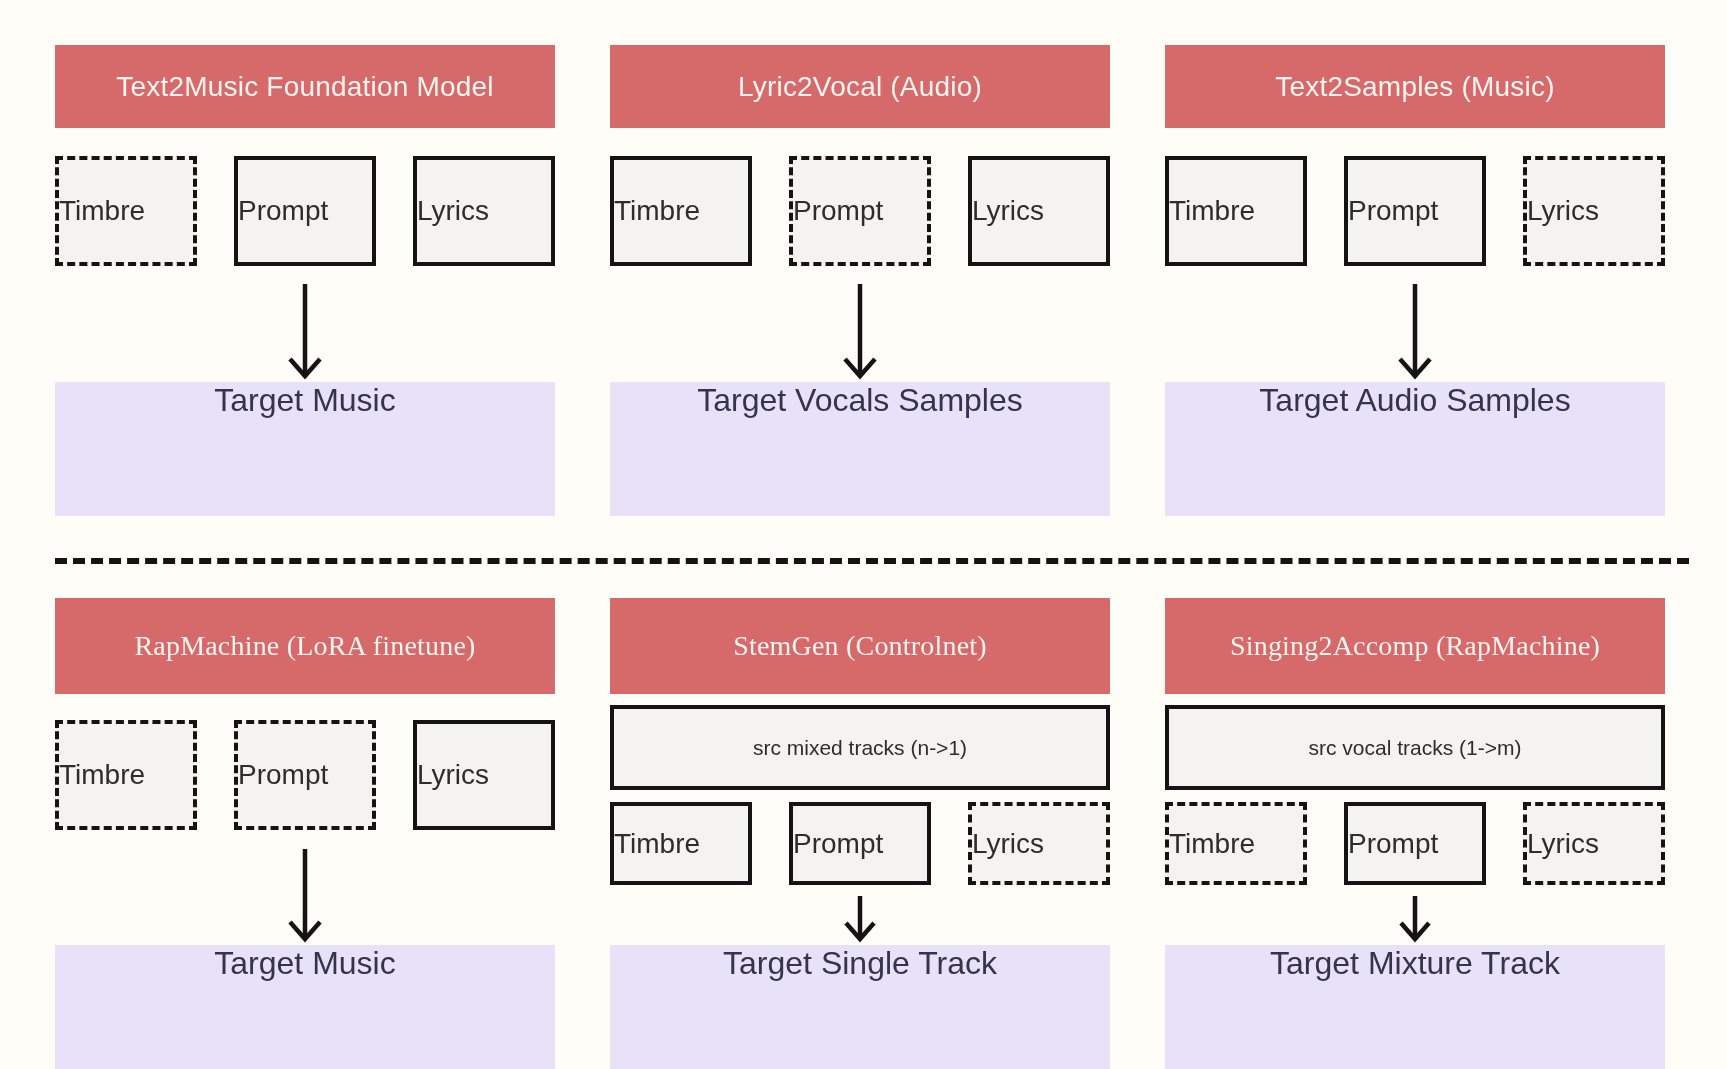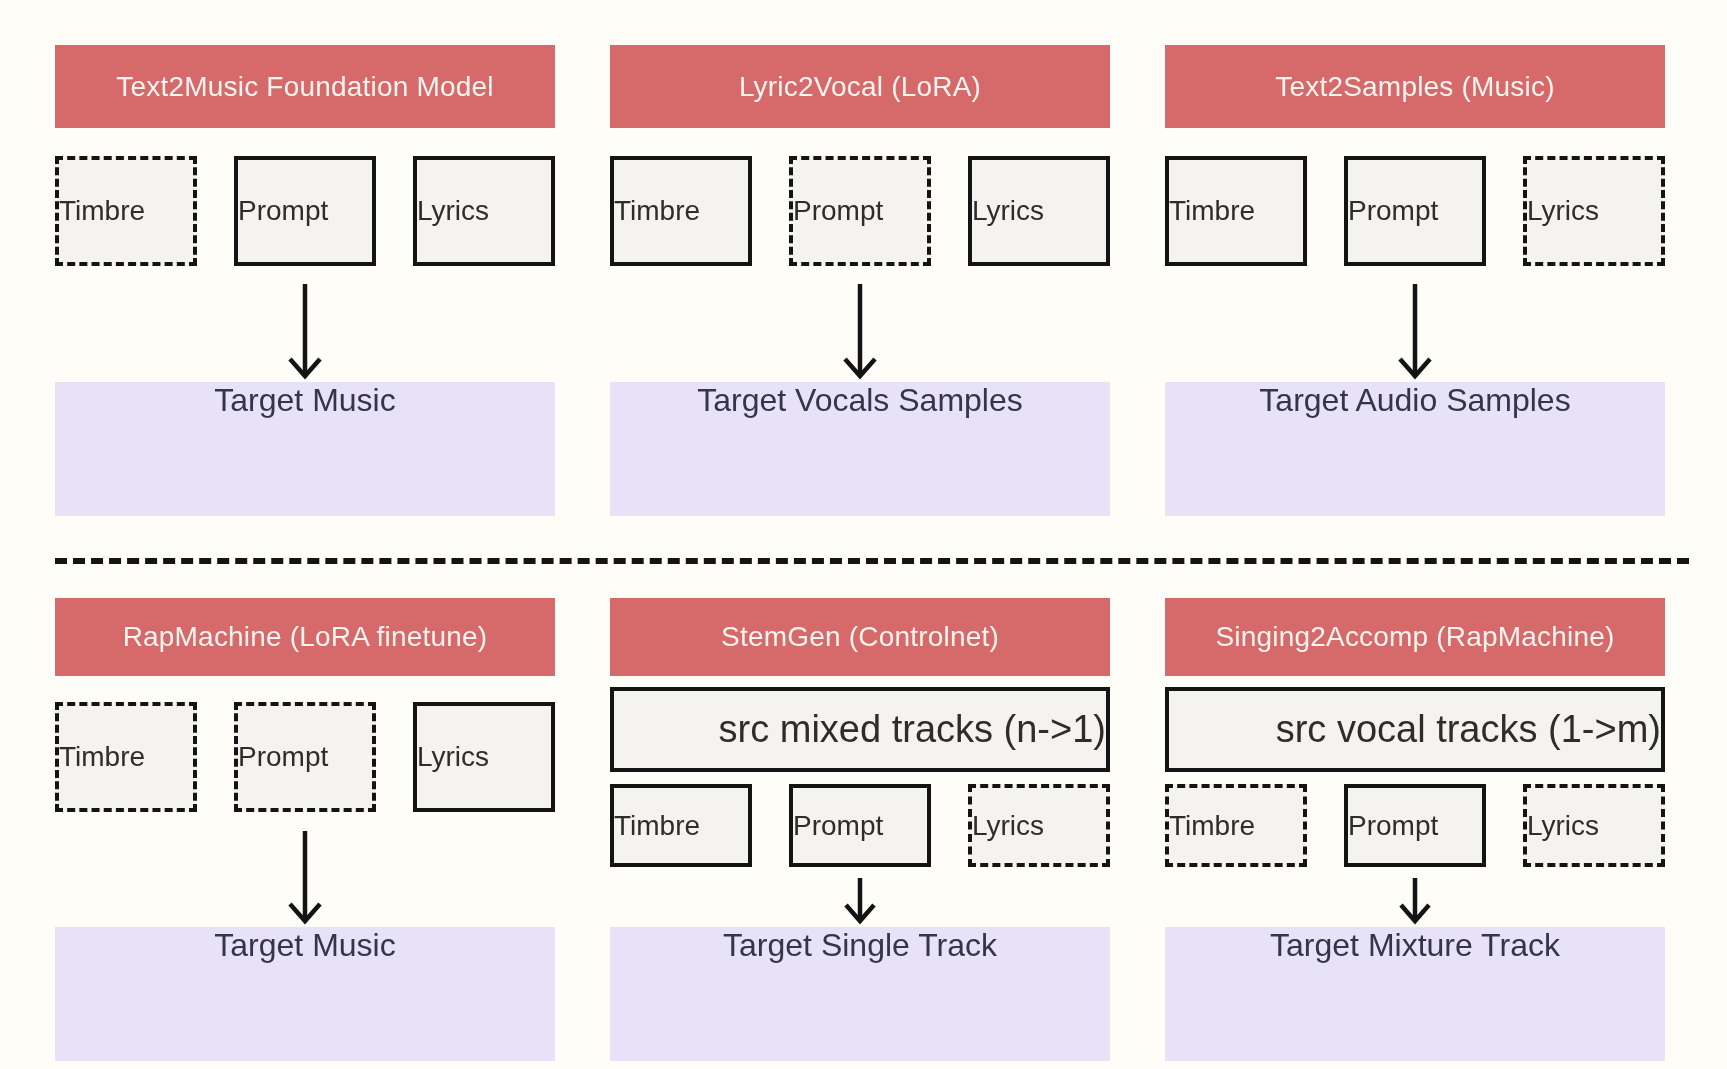--- a/index.html
+++ b/index.html
@@ -32,21 +32,21 @@
   .panel-header {
     height: 83px;
     background: var(--header-bg);
     color: var(--header-text);
     display: flex;
     align-items: center;
     justify-content: center;
     font-size: 28px;
     letter-spacing: 0.2px;
   }
-  .row-bottom .panel-header { height: 78px; }
+  .row-bottom .panel-header { height: 96px; font-family: Liberation Serif, serif; }
   .inputs {
     display: flex;
     justify-content: space-between;
     margin-top: 28px;
   }
   .inputs.compact { margin-top: 12px; }
   .box {
     width: 142px;
     height: 110px;
     background: var(--box-bg);
@@ -60,22 +60,22 @@
   .box-solid { border: 4px solid var(--box-border); }
   .box-dashed { border: 4px dashed var(--box-border); }
   .src-box {
     margin-top: 11px;
     height: 85px;
     width: 100%;
     background: var(--box-bg);
     color: var(--box-text);
     display: flex;
     align-items: center;
-    justify-content: flex-end;
-    font-size: 38px;
+    justify-content: center;
+    font-size: 21px;
   }
   .arrow-zone { display: flex; justify-content: center; }
   .arrow-tall  { height: 116px; }
   .arrow-mid   { height: 115px; }
   .arrow-short { height: 60px; }
   .arrow-zone svg { display: block; }
   .target {
     height: 134px;
     background: var(--target-bg);
     color: var(--target-text);
@@ -119,21 +119,21 @@
             <polyline points="7,93 22,110 37,93" fill="none" stroke="#141414" stroke-width="4.5"></polyline>
           </svg>
         </div>
         <div class="target">
           <span>Target Music</span>
         </div>
       </div>
 
       <div class="panel">
         <div class="panel-header">
-          <span>Lyric2Vocal (LoRA)</span>
+          <span>Lyric2Vocal (Audio)</span>
         </div>
         <div class="inputs">
           <div class="box box-solid">
             <span>Timbre</span>
           </div>
           <div class="box box-dashed">
             <span>Prompt</span>
           </div>
           <div class="box box-solid">
             <span>Lyrics</span>

